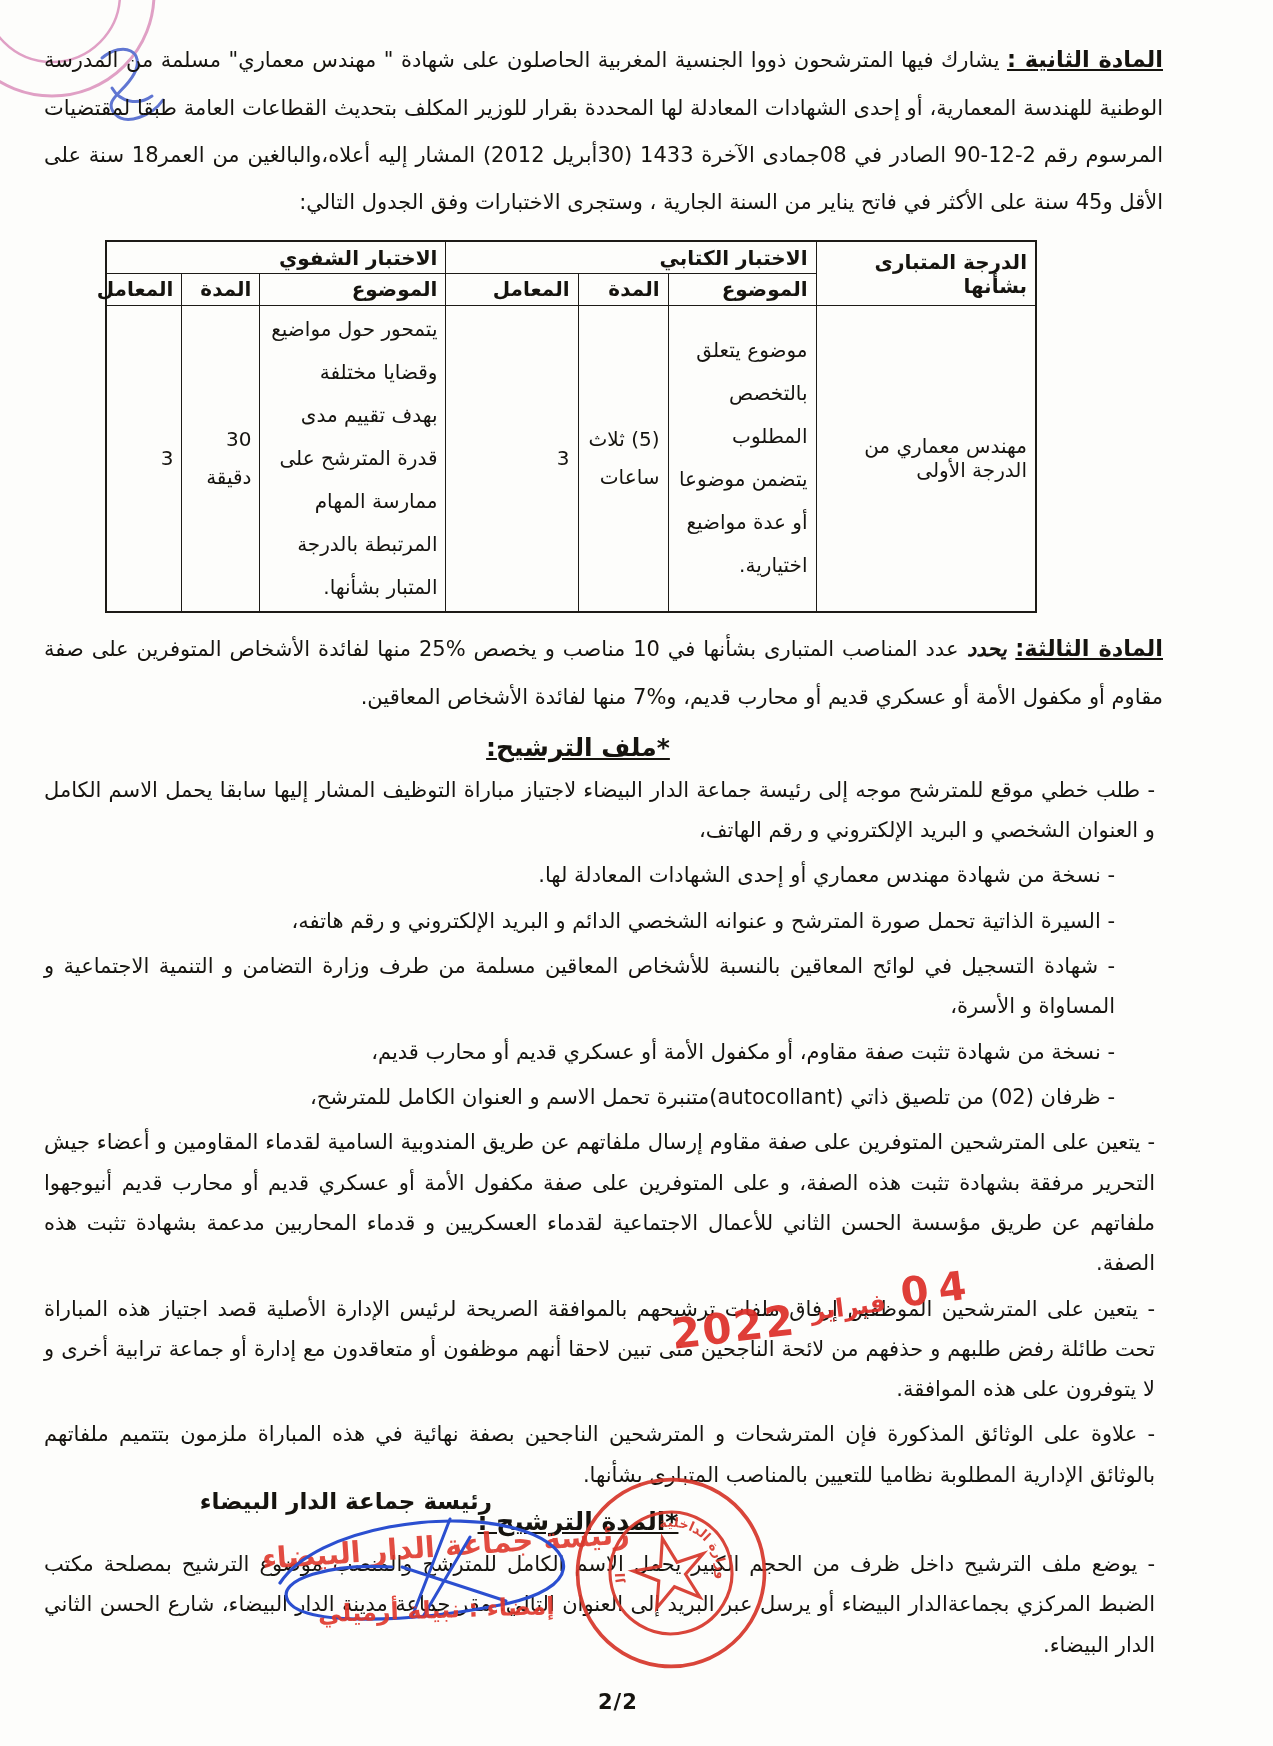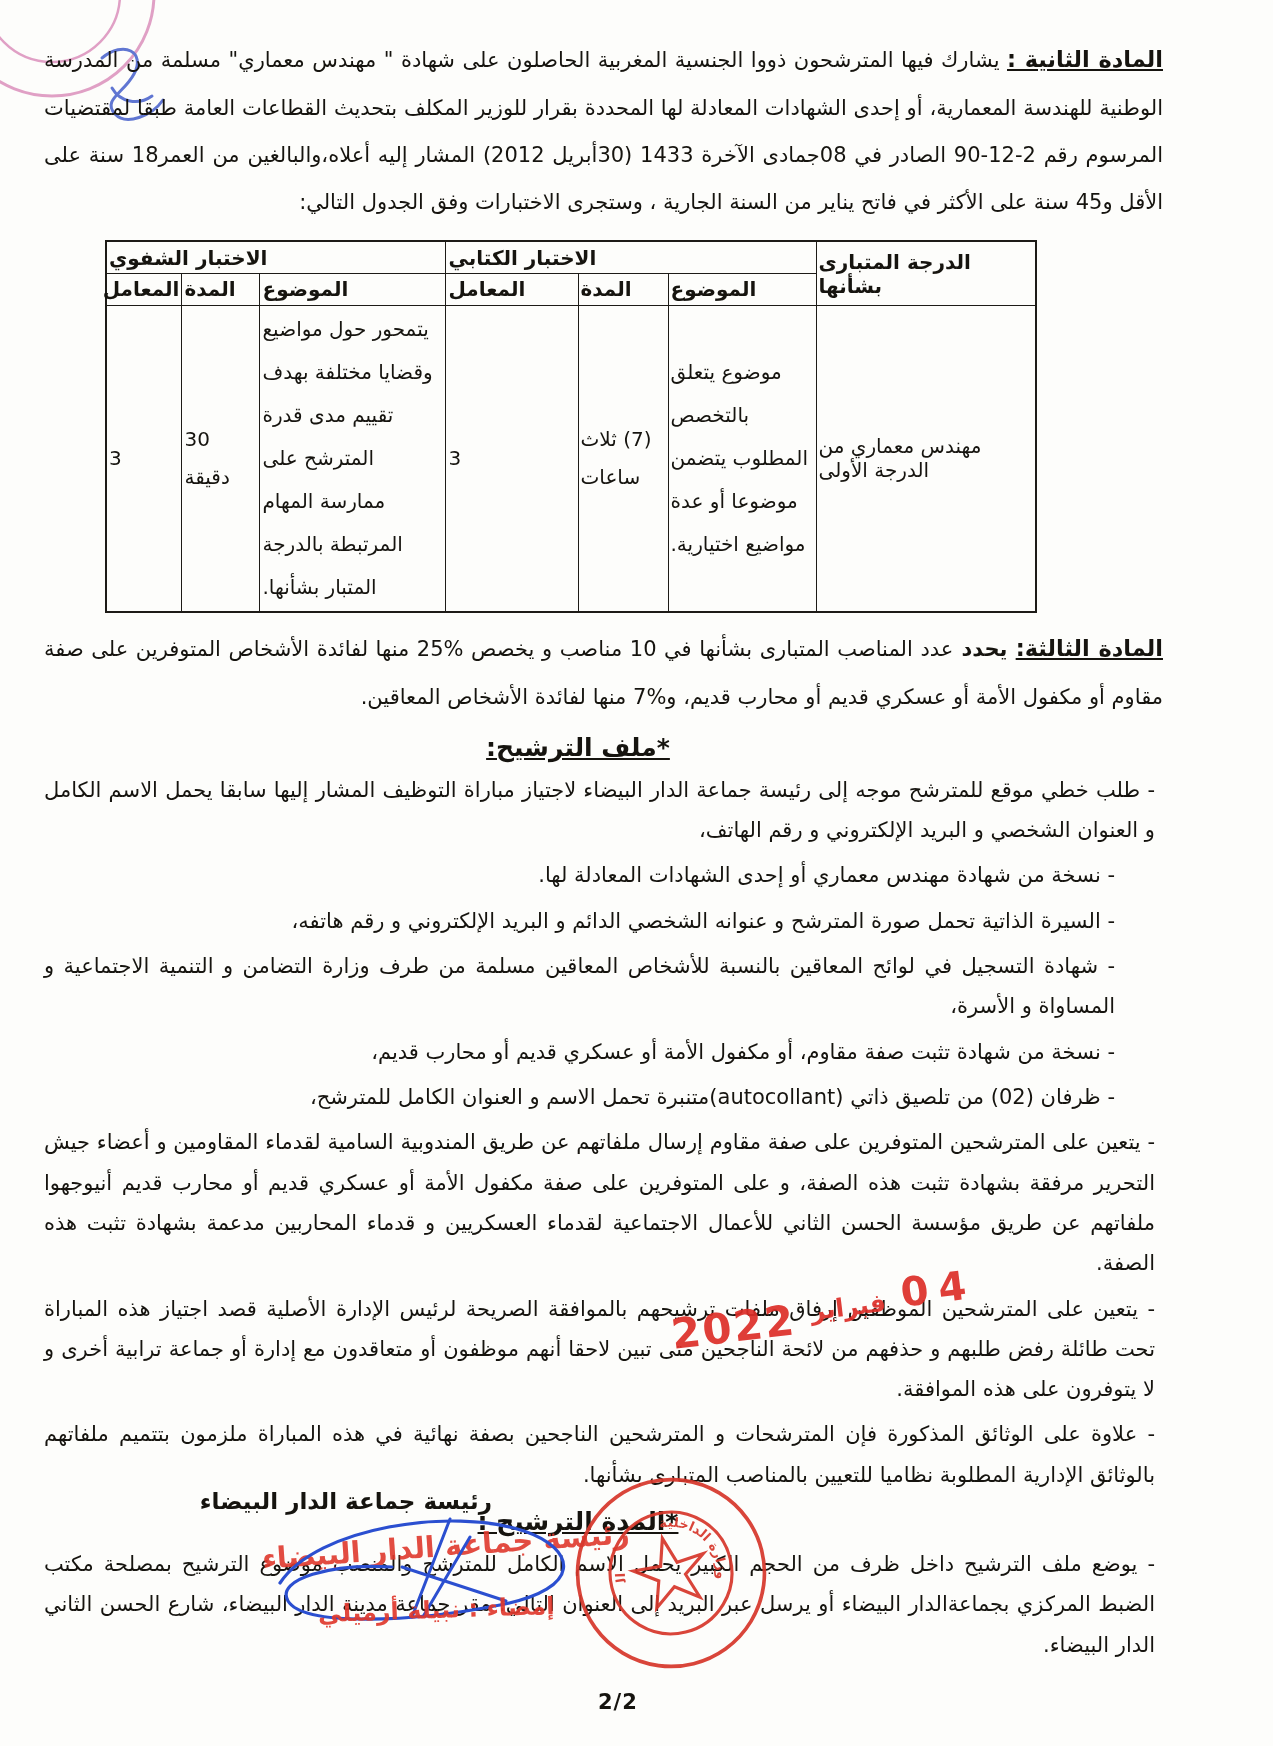--- a/index.html
+++ b/index.html
@@ -11,34 +11,34 @@
     font-family: "DejaVu Sans", sans-serif;
     direction: rtl;
     overflow: hidden;
   }
   .content {
     position: absolute;
     top: 34px; right: 110px; left: 44px;
   }
   .para { font-size: 21px; line-height: 2.25; text-align: justify; margin-bottom: 4px; }
   .article-label { font-weight: bold; text-decoration: underline; font-size: 22.5px; }
-  .bold-lead { font-weight: bold; }
+  .bold-lead { font-weight: bold; font-style: italic; }
 
   table.exam-table {
     border-collapse: collapse;
     table-layout: fixed;
     width: 930px;
     margin: 14px 126px 10px auto;
     border: 2px solid #1d1b17;
   }
   table.exam-table th, table.exam-table td {
     border: 1.6px solid #1d1b17;
-    padding: 2px 2px;
+    padding: 2px 8px;
     vertical-align: middle;
-    text-align: left;
+    text-align: right;
   }
   table.exam-table th { font-weight: bold; font-size: 20px; height: 32px; }
   table.exam-table td { font-size: 20px; }
   td.o-subj { text-align: justify; line-height: 2.15; padding: 6px 12px; }
   td.w-subj { line-height: 2.15; padding: 6px 8px; }
   td.dur { line-height: 1.9; }
   tr.data-row td { height: 195px; }
 
   .section-title {
     font-size: 25px; font-weight: bold; text-decoration: underline;
@@ -126,21 +126,21 @@
       <th>الموضوع</th>
       <th>المدة</th>
       <th>المعامل</th>
       <th>الموضوع</th>
       <th>المدة</th>
       <th>المعامل</th>
     </tr>
     <tr class="data-row">
       <td>مهندس معماري من الدرجة الأولى</td>
       <td class="w-subj">موضوع يتعلق بالتخصص المطلوب يتضمن موضوعا أو عدة مواضيع اختيارية.</td>
-      <td class="dur">(7) ثلاث ساعات</td>
+      <td class="dur">(5) ثلاث ساعات</td>
       <td>3</td>
       <td class="o-subj">يتمحور حول مواضيع وقضايا مختلفة بهدف تقييم مدى قدرة المترشح على ممارسة المهام المرتبطة بالدرجة المتبار بشأنها.</td>
       <td class="dur">30 دقيقة</td>
       <td>3</td>
     </tr>
   </tbody>
     </table>
 
   <p class="para"><span class="article-label">المادة الثالثة:</span><span class="bold-lead"> يحدد </span><span>عدد المناصب المتبارى بشأنها في 10 مناصب و يخصص %25 منها لفائدة الأشخاص المتوفرين على صفة مقاوم أو مكفول الأمة أو عسكري قديم أو محارب قديم، و%7 منها لفائدة الأشخاص المعاقين.</span></p>
 

